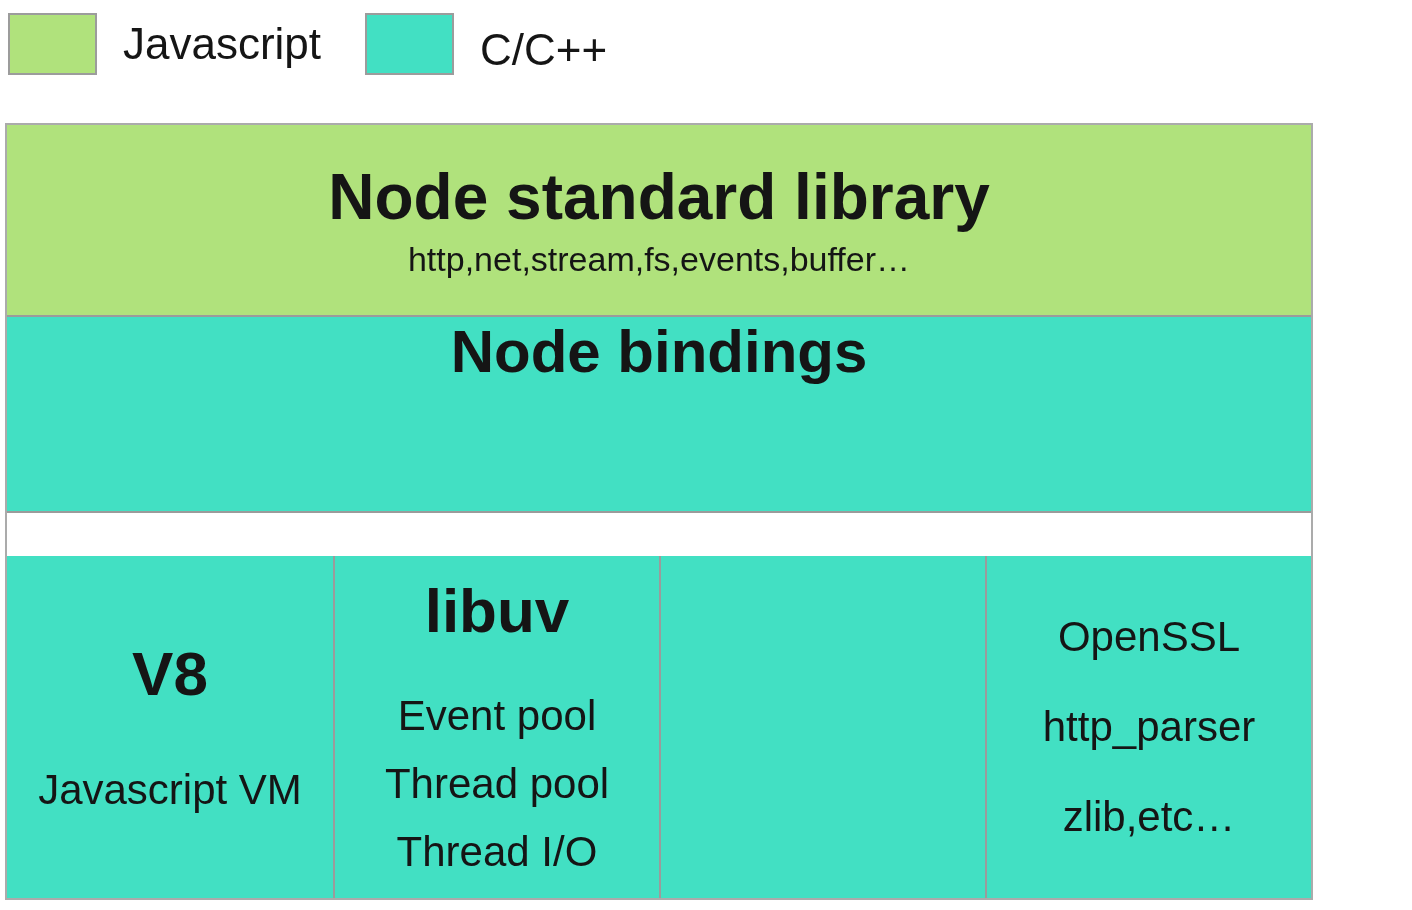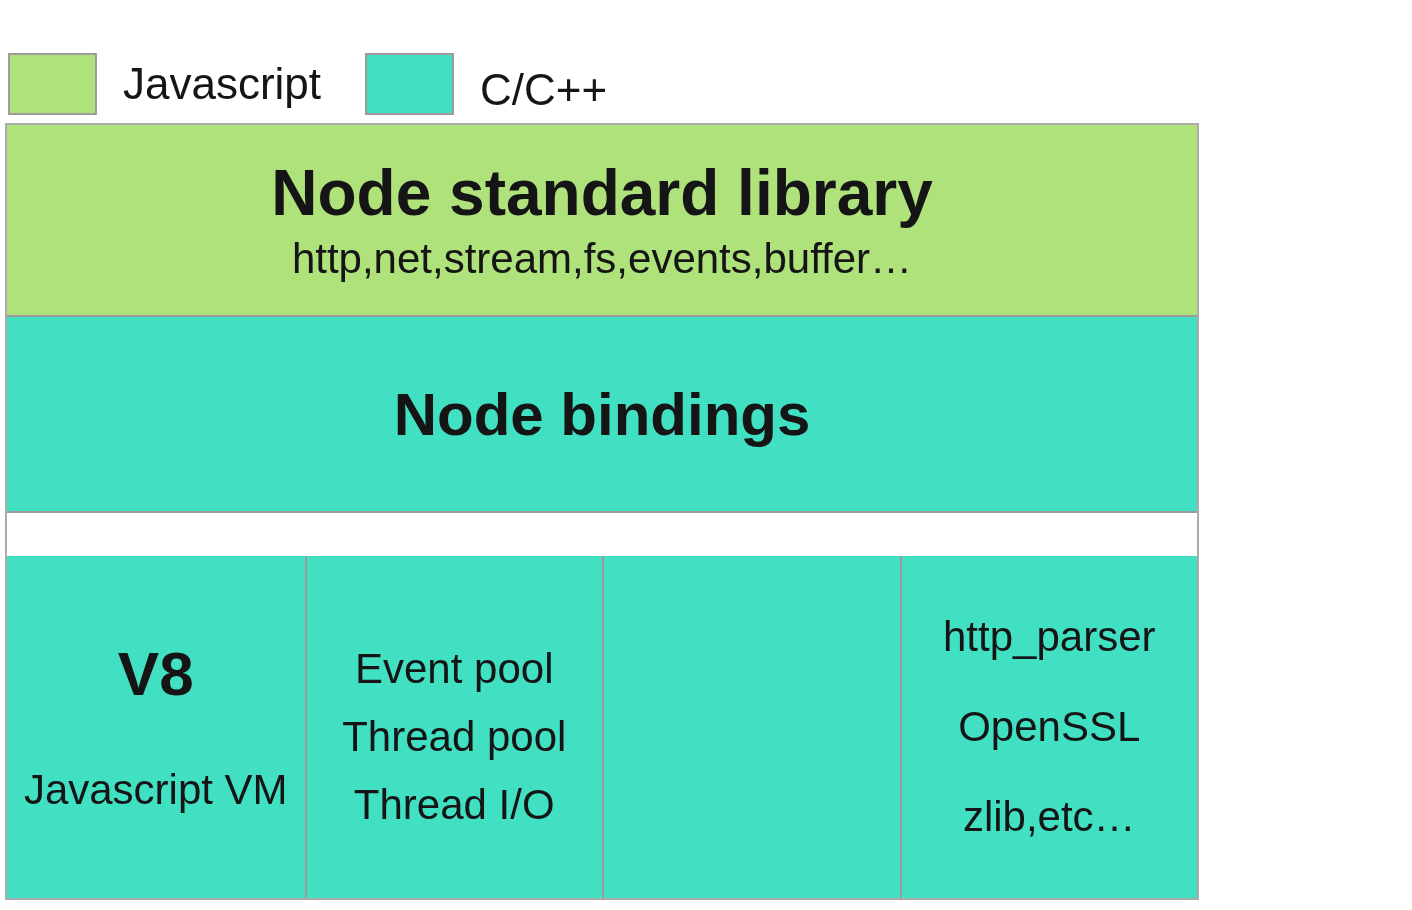--- a/index.html
+++ b/index.html
@@ -11,66 +11,65 @@
     position: relative;
     overflow: hidden;
   }
 
   
   .legend {
     position: absolute;
     left: 8px; top: 13px;
     display: flex;
     align-items: center;
-    margin-top: 40px;
   }
   .legend-item { display: flex; align-items: center; }
   .legend-swatch {
     width: 89px; height: 62px;
     border: 2px solid #9c9c9c;
   }
   .legend-label {
     font-size: 44px;
     margin-left: 26px;
     white-space: nowrap;
   }
   .legend-item + .legend-item { margin-left: 44px; align-items: flex-end; }
 
   
   .stack {
     position: absolute;
     left: 5px; top: 123px;
-    width: 1194px; height: 777px;
+    width: 1308px; height: 777px;
     border: 2px solid #ababab;
     display: flex;
     flex-direction: column;
   }
   .row-js {
     height: 192px;
     background: #b0e27c;
     border-bottom: 2px solid #9b9b9b;
     display: flex; flex-direction: column;
     align-items: center; justify-content: center;
   }
   .row-js .big-title {
     font-size: 64px; font-weight: bold;
     letter-spacing: 0;
     line-height: 1.1;
   }
   .row-js .sub-title {
-    font-size: 42px;
+    font-size: 34px;
     margin-top: 8px;
     line-height: 1.1;
   }
   .row-bindings {
     height: 196px;
     background: #42e0c3;
     border-bottom: 2px solid #9b9b9b;
     display: flex;
-    align-items: center; justify-content: center;
+    align-items: flex-start; justify-content: center;
   }
   .row-bindings .big-title {
     font-size: 60px; font-weight: bold;
   }
   .row-components {
     flex: 1;
     display: flex;
     margin-top: 43px;
   }
   .cell {
@@ -121,28 +120,29 @@
   </div>
 
   <div class="row-components">
 
     <div class="cell cell-v8">
       <div class="cell-title">V8</div>
       <div class="cell-item">Javascript VM</div>
     </div>
 
     <div class="cell cell-libuv">
+      <div class="cell-title">libuv</div>
       <div class="cell-item">Event pool</div>
       <div class="cell-item">Thread pool</div>
       <div class="cell-item">Thread I/O</div>
     </div>
 
     <div class="cell cell-cares">
     </div>
 
     <div class="cell cell-deps">
+      <div class="cell-item">OpenSSL</div>
       <div class="cell-item">http_parser</div>
-      <div class="cell-item">OpenSSL</div>
       <div class="cell-item">zlib,etc…</div>
     </div>
 
   </div>
 </div>
 
 </body></html>

